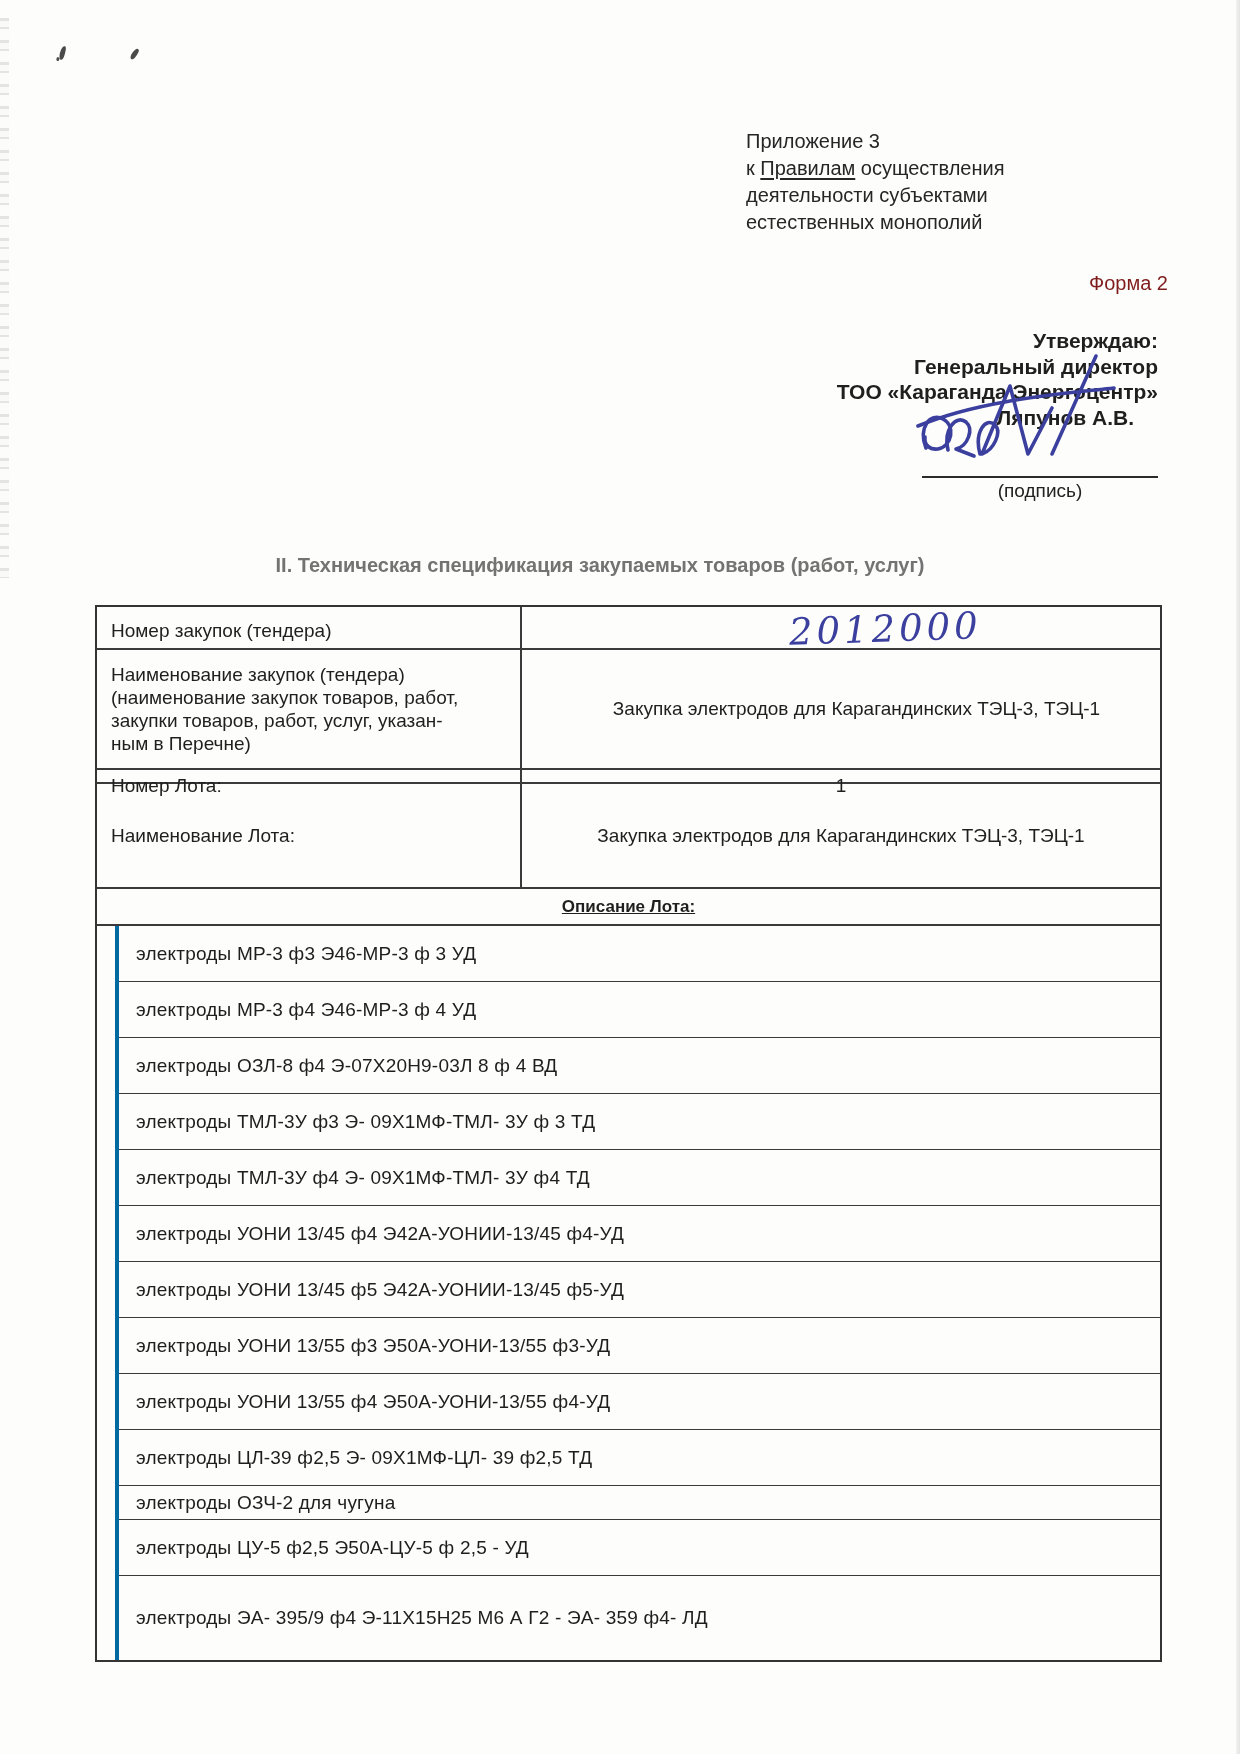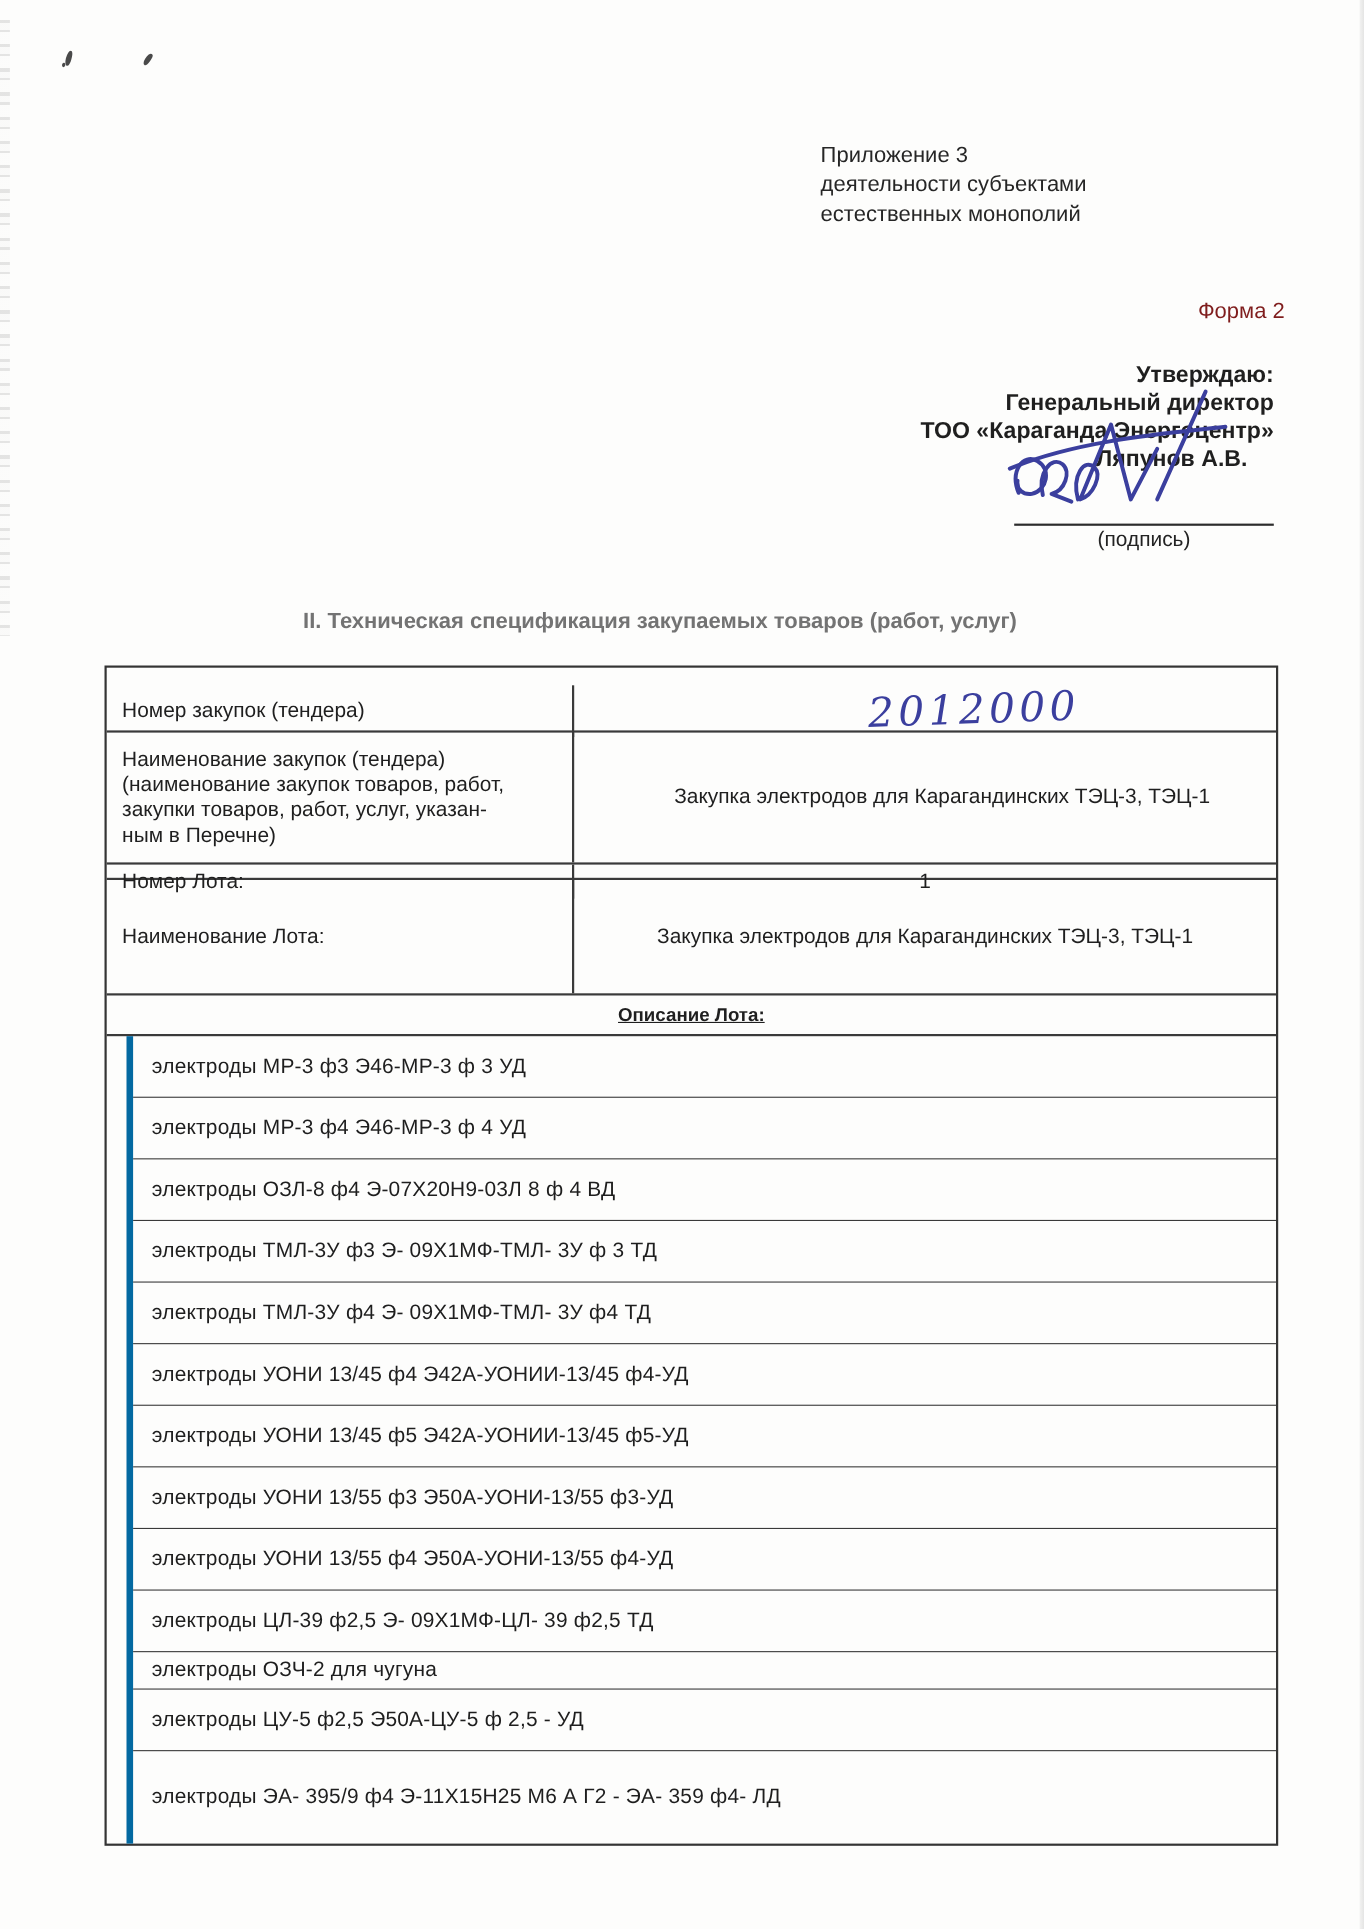--- a/index.html
+++ b/index.html
@@ -54,54 +54,55 @@
 
   
   .spec-table{
     position:absolute;left:95px;top:605px;width:1067px;
     border:2px solid #343434;box-sizing:border-box;
     font-size:19px;color:#1f1f1f;
   }
   .trow{display:grid;grid-template-columns:425px 1fr;box-sizing:border-box;border-bottom:2px solid #3a3a3a;}
   .tlabel{border-right:2px solid #3a3a3a;padding:4px 10px 4px 14px;display:flex;flex-direction:column;justify-content:center;box-sizing:border-box;line-height:23px;}
   .tvalue{display:flex;align-items:center;justify-content:center;text-align:center;box-sizing:border-box;padding:2px 8px;}
-  .row-tender-number{height:43px;margin-top:16px;}
+  .row-tender-number{height:43px;}
   .row-tender-name{height:120px;gap:31px;}
   .row-lot-number{height:14px;}
   .row-lot-name{height:105px;}
   .handwritten{
     font-family:"DejaVu Serif",serif;font-style:italic;
     color:#3b3f9e;font-size:37px;letter-spacing:4px;
     transform:rotate(-2deg) translateX(44px);
   }
   .desc-header{
     height:37px;border-bottom:2px solid #3a3a3a;box-sizing:border-box;
     display:flex;align-items:center;justify-content:center;
     font-weight:bold;font-size:17px;text-decoration:underline;
   }
-  .items{margin-left:18px;border-left:6px solid #0369a1;box-sizing:border-box;}
+  .items{margin-left:18px;border-left:4px solid #0369a1;box-sizing:border-box;}
   .item{
     display:flex;align-items:center;box-sizing:border-box;
     border-bottom:1.8px solid #3a3a3a;padding-left:17px;height:56px;
     letter-spacing:.2px;color:#1e1e1e;
   }
   .item:last-child{border-bottom:none;}
   .item.h-short{height:34px;}
   .item.h-tall{height:84px;}
 </style>
 </head>
 <body>
 
 <div class="scan-strip-left"></div>
 <div class="scan-strip-right"></div>
 <div class="speck speck1"></div>
 <div class="speck speck2"></div>
 
 <div class="appendix">
   <div>Приложение 3</div>
+  <div><span>к</span> <span class="u">Правилам</span> <span>осуществления</span></div>
   <div>деятельности субъектами</div>
   <div>естественных монополий</div>
 </div>
 
 <div class="form-label">Форма 2</div>
 
 <div class="approval">
   <div>Утверждаю:</div>
   <div>Генеральный директор</div>
   <div>ТОО «Караганда Энергоцентр»</div>

